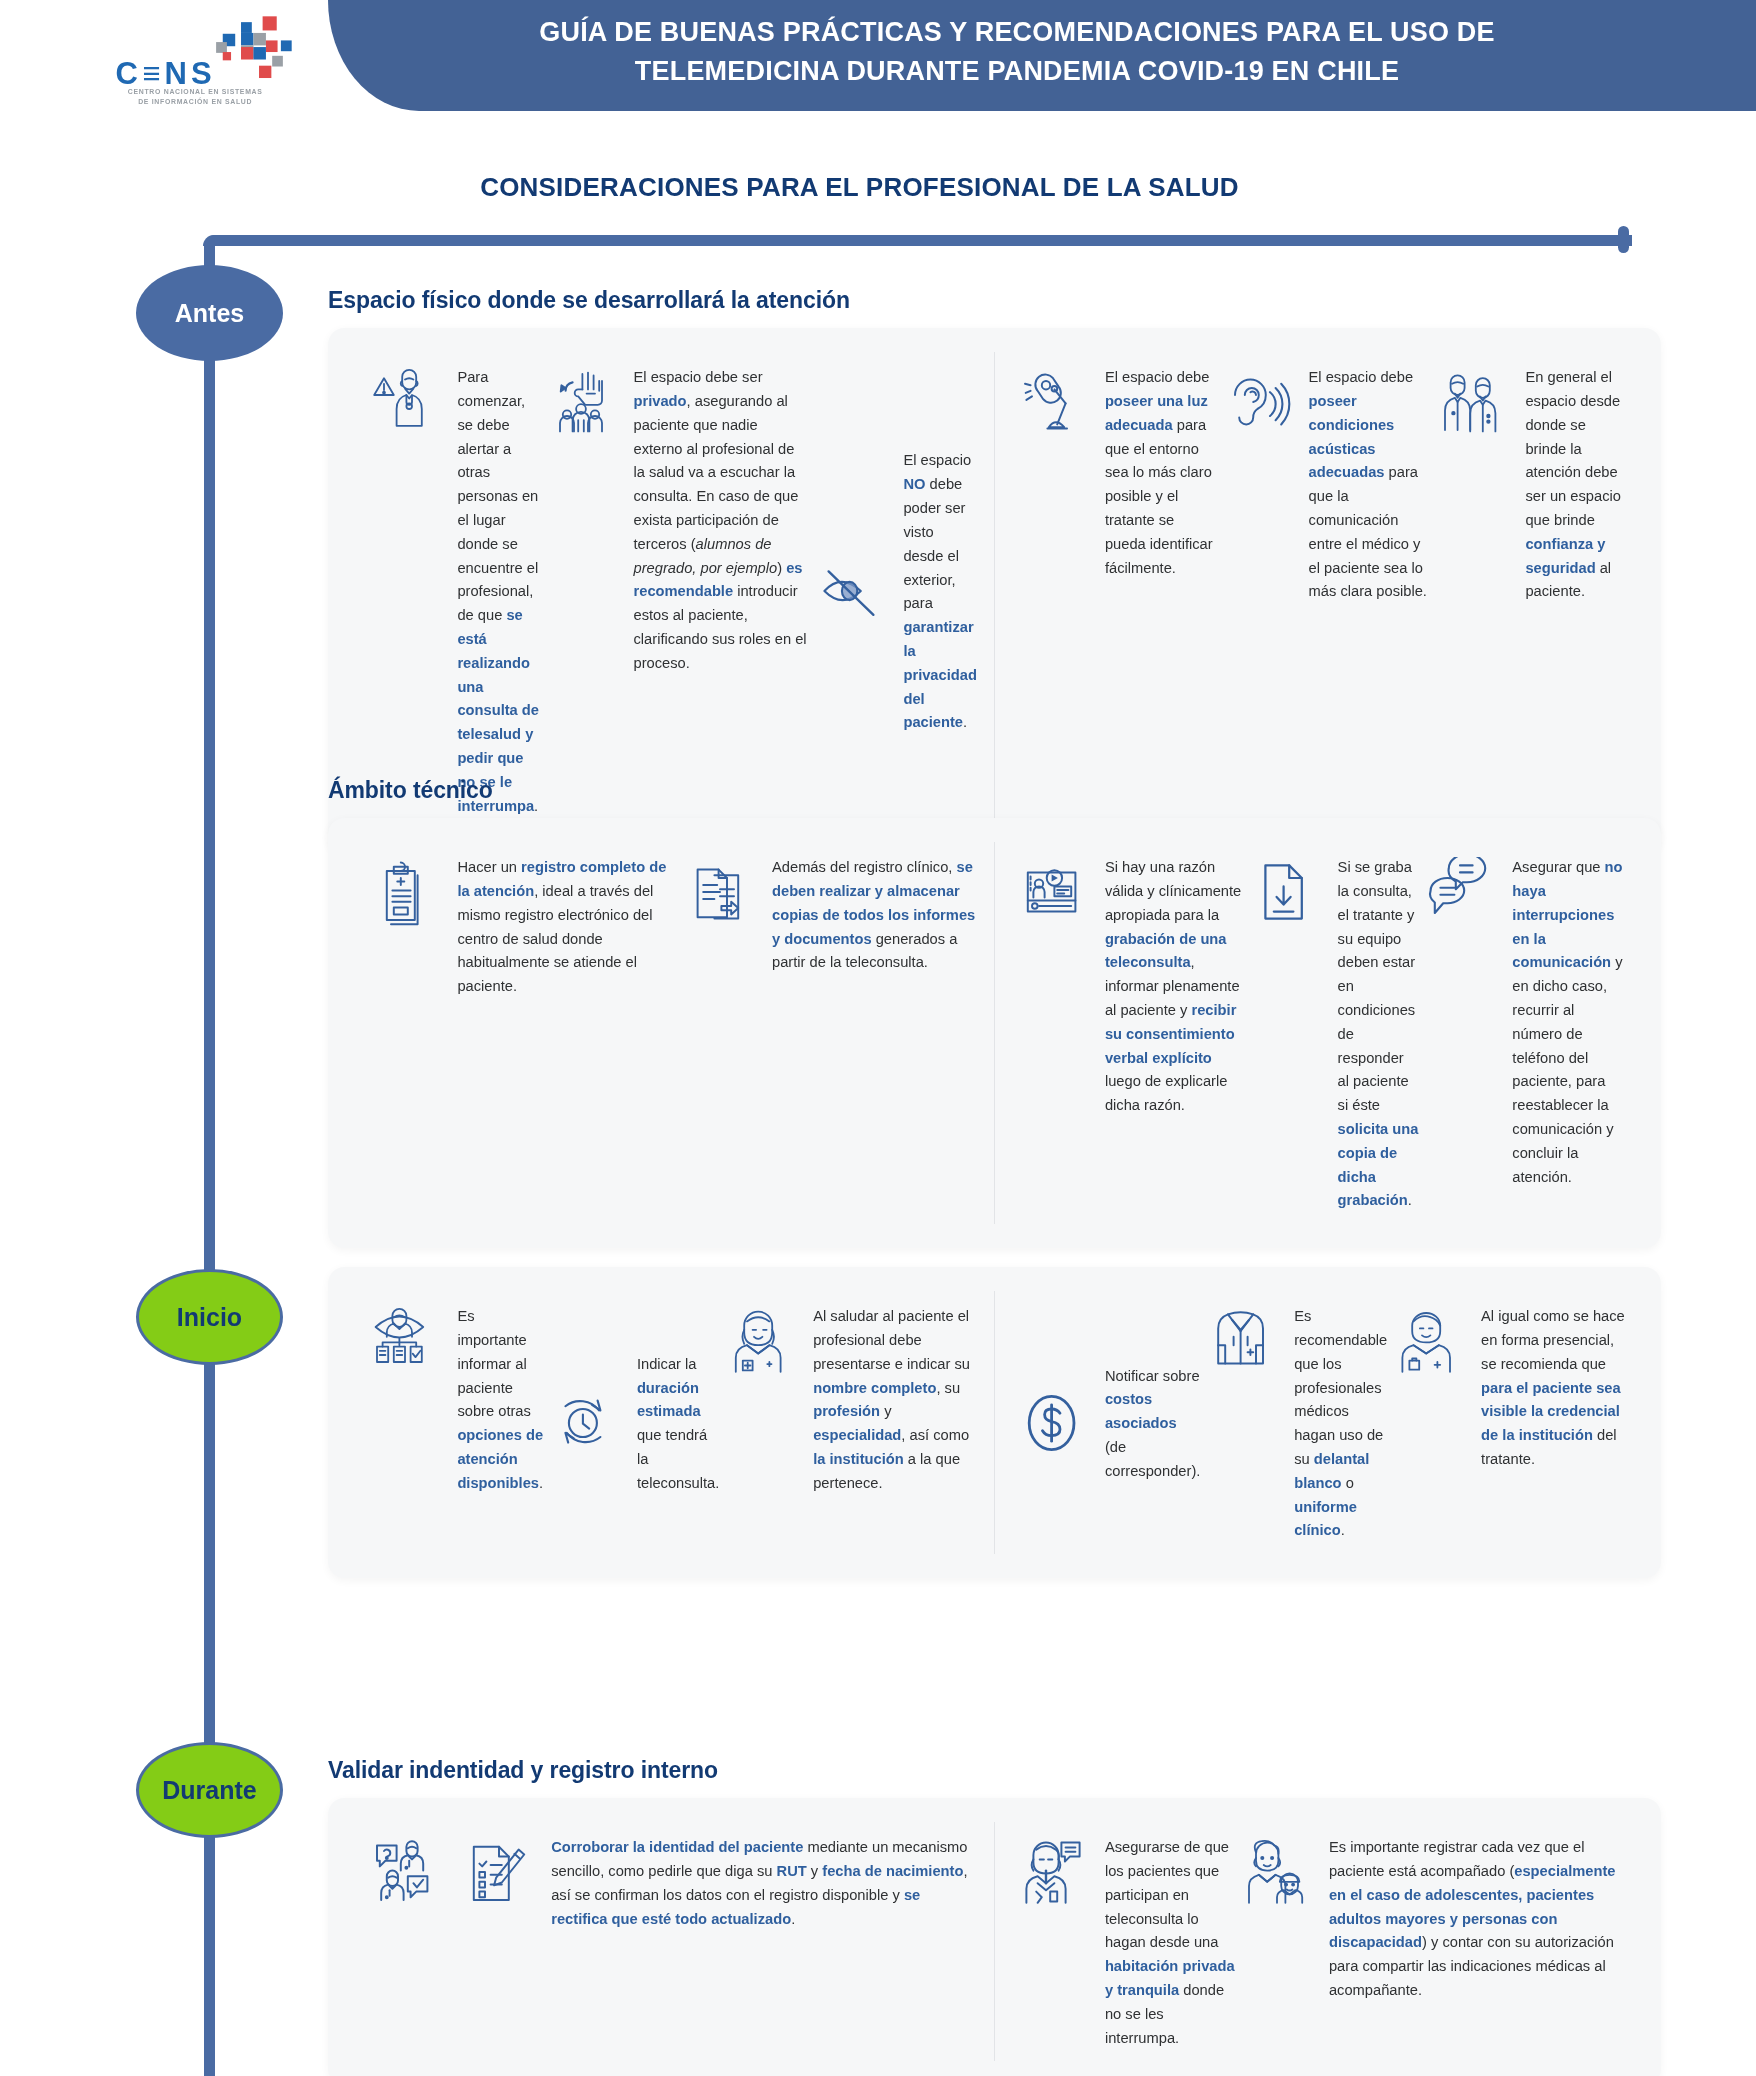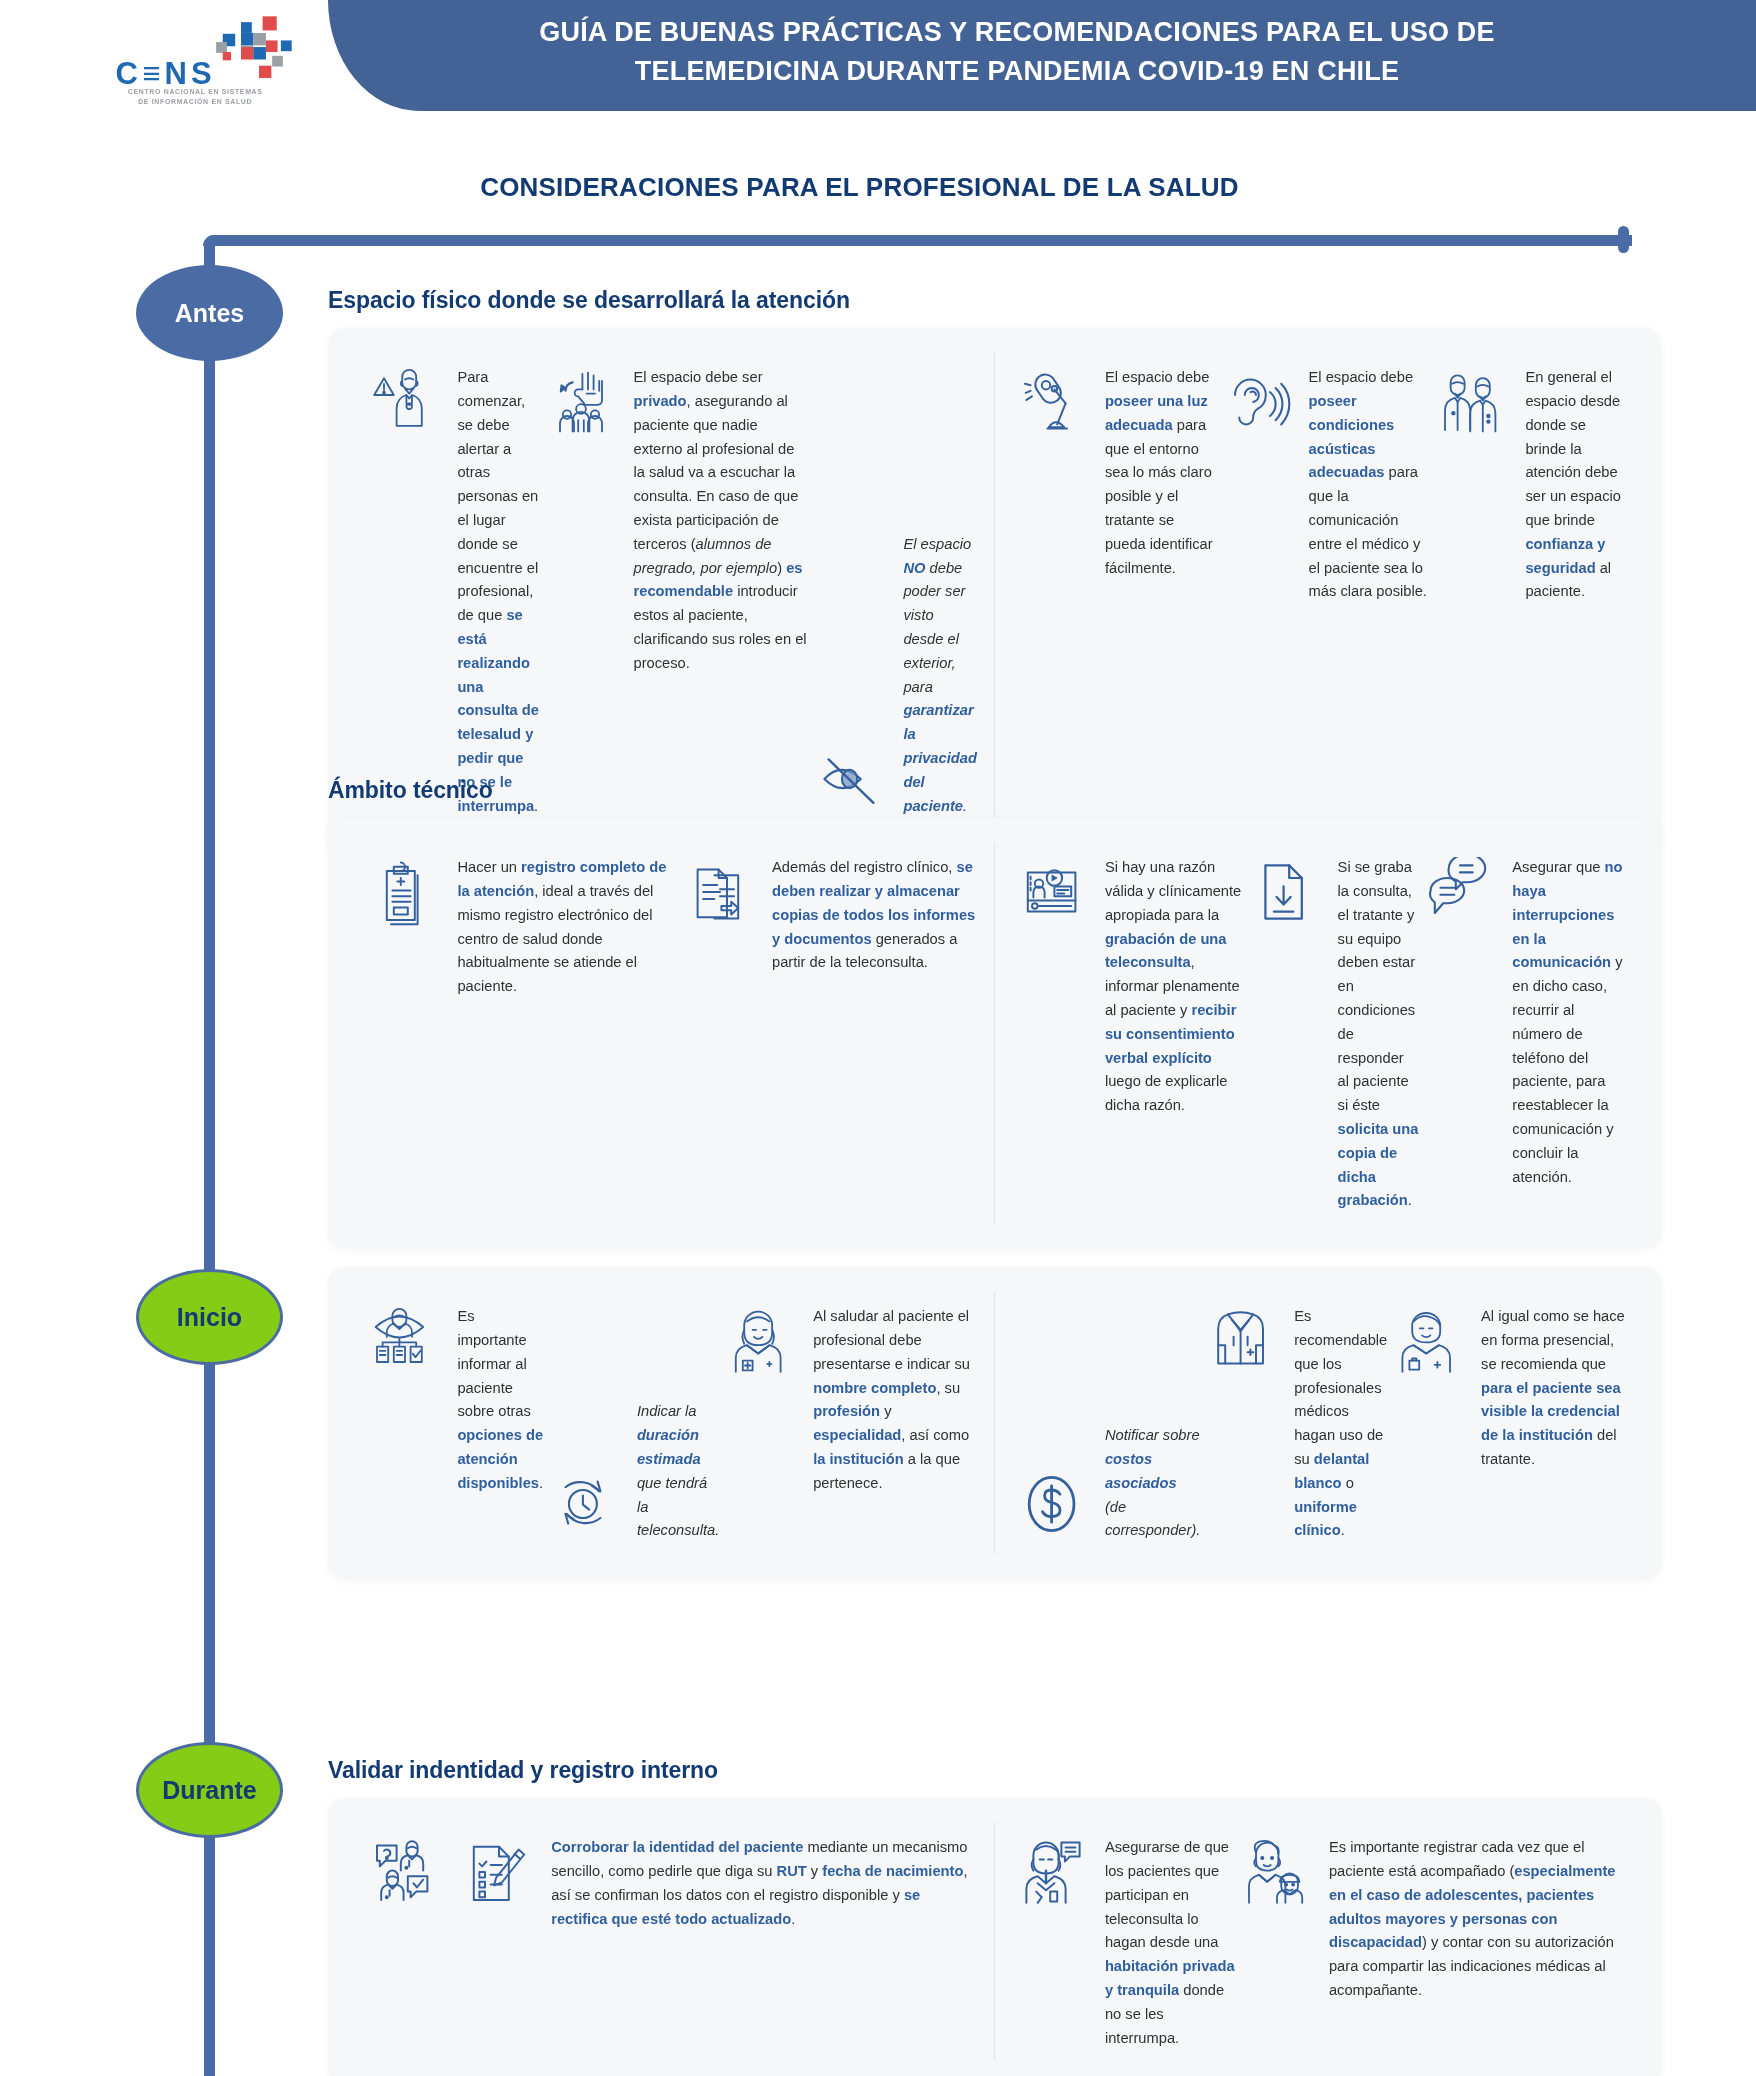--- a/index.html
+++ b/index.html
@@ -137,21 +137,21 @@
     flex-direction: row;
     justify-content: space-around;
     padding: 0 16.6px;
   }
   .card-col.left { border-right: 1.2px solid #e2e4e7; }
   .item {
     display: flex;
     align-items: flex-start;
     padding: 10.8px 0;
   }
-  .item.mid { align-items: flex-end; font-style: italic; }
+  .item.mid { align-items: center; }
   .icon {
     flex: 0 0 83px;
     width: 83px; height: 79px;
     display: flex; align-items: center; justify-content: center;
     margin-right: 10.8px;
   }
   .icon svg { width: 70px; height: 70px; display: block; }
   .txt {
     flex: 1;
     font-size: 14.7px;

